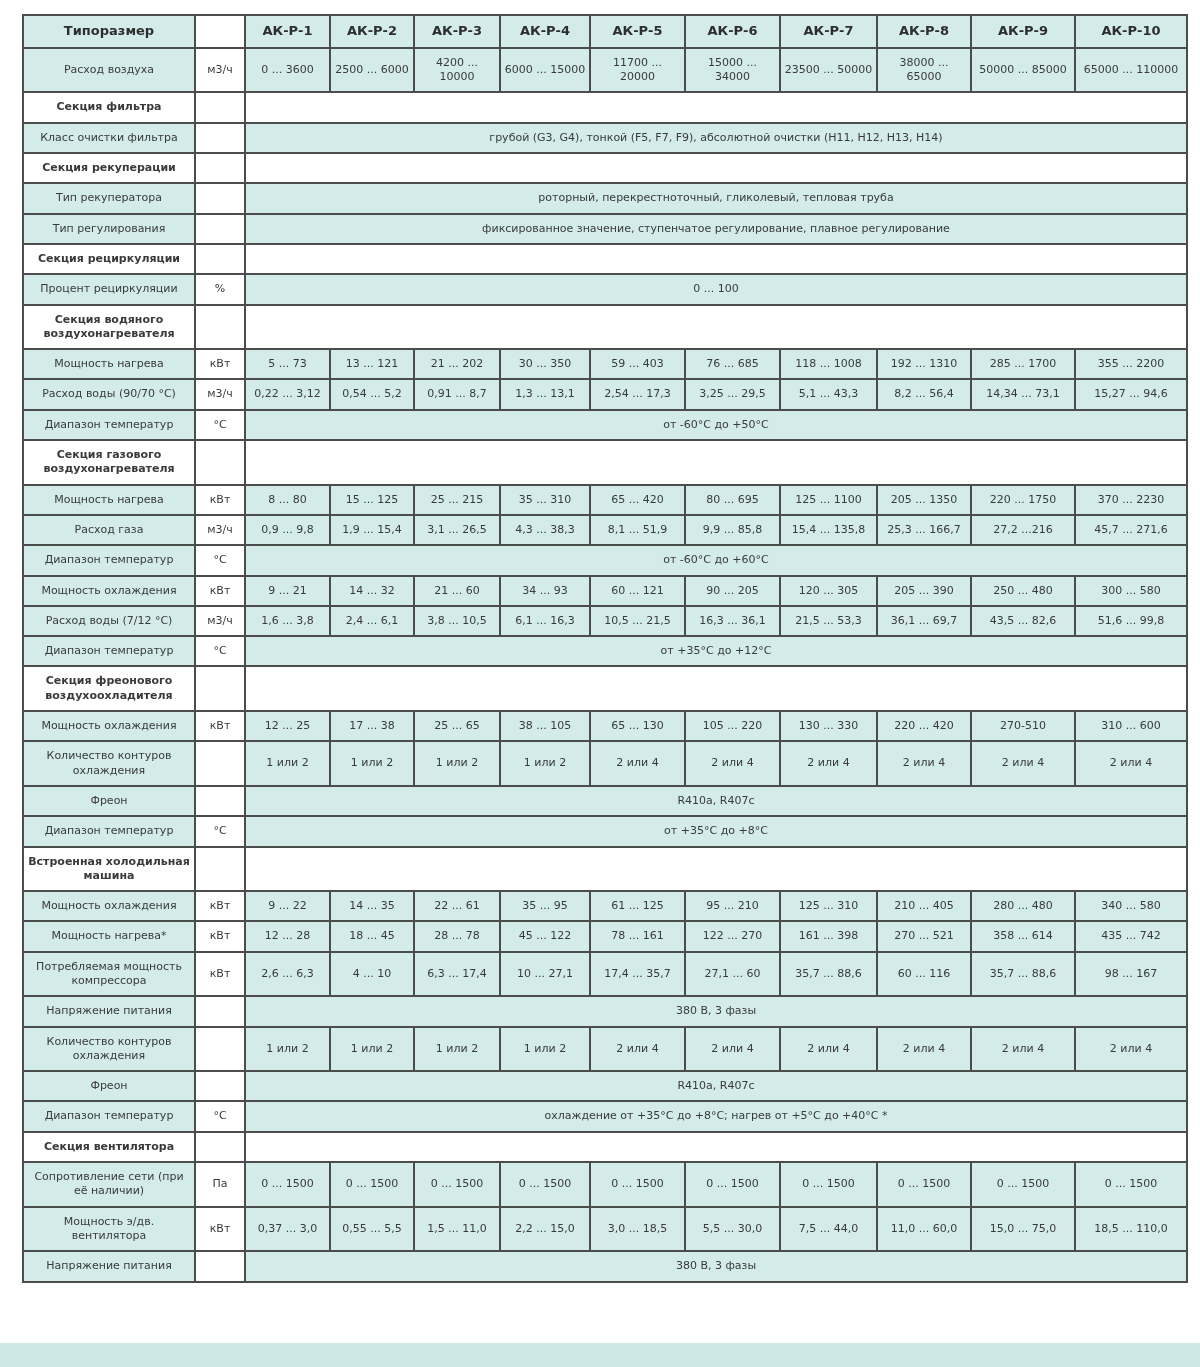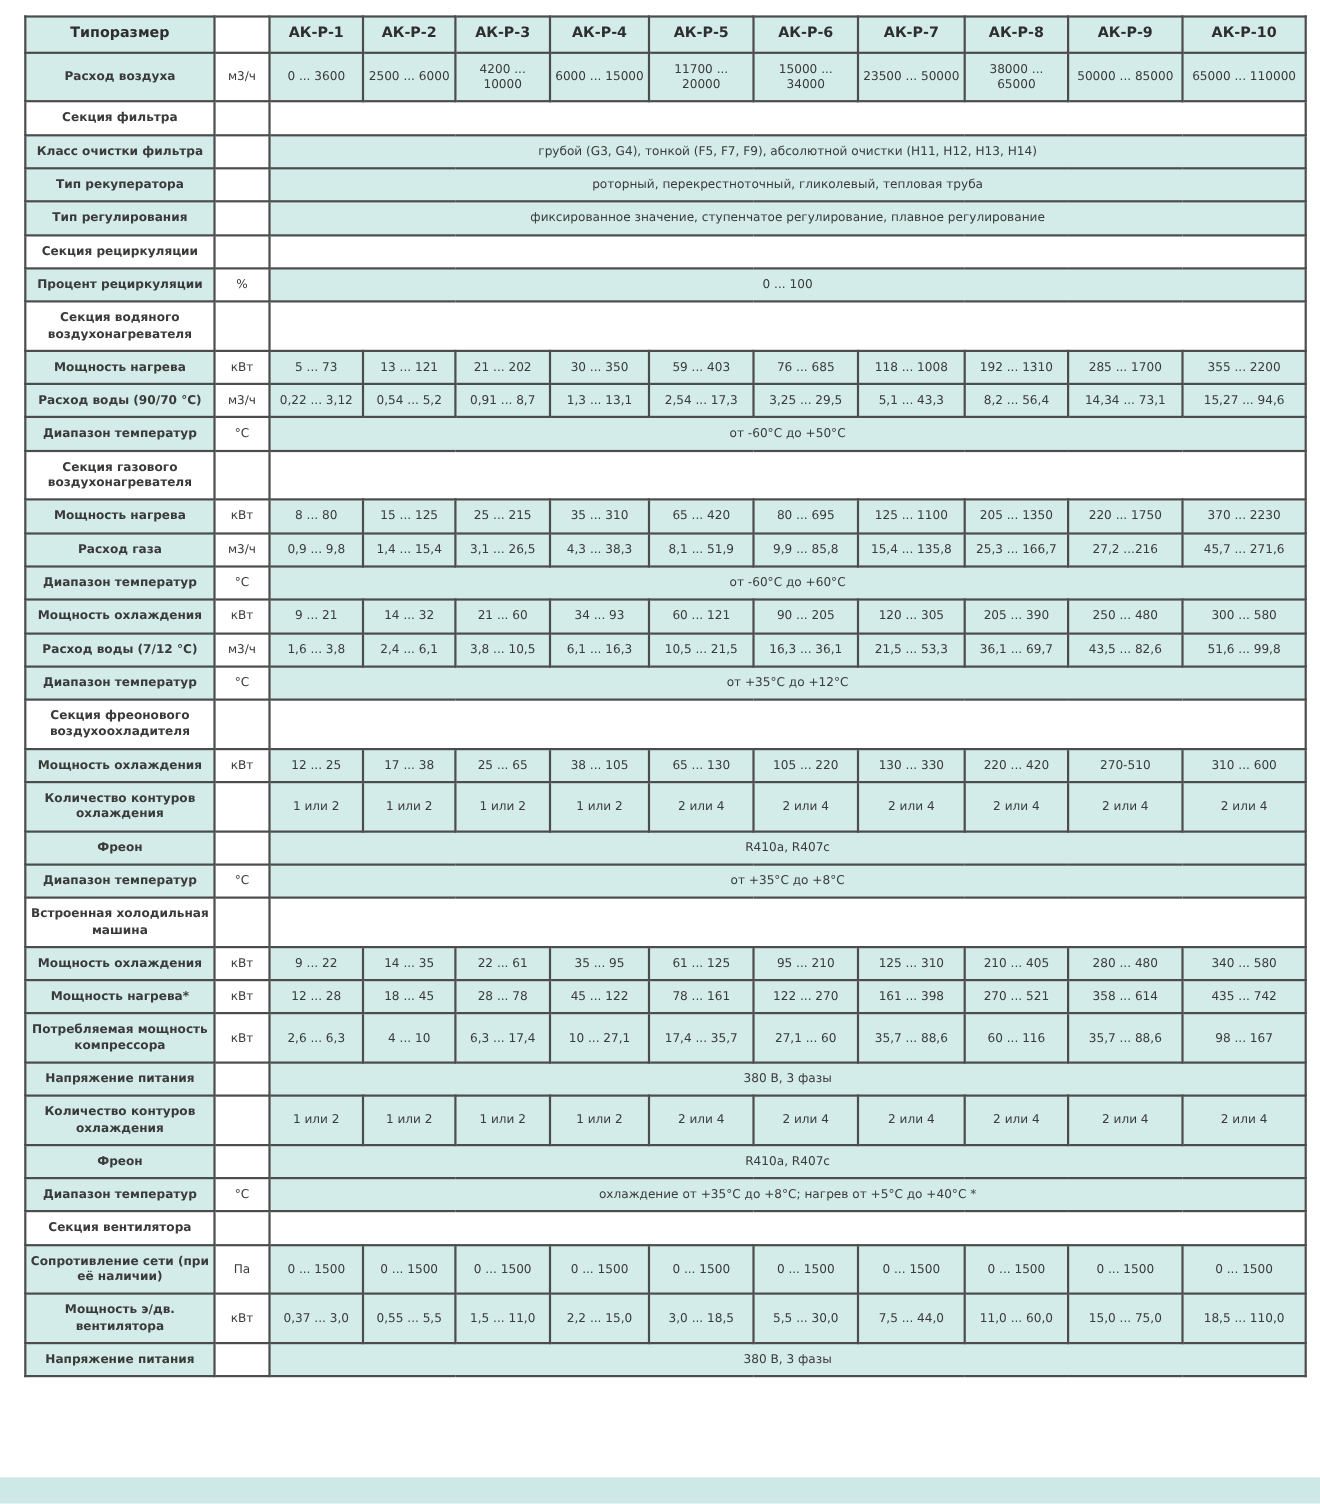--- a/index.html
+++ b/index.html
@@ -9,21 +9,21 @@
   table.spec{border-collapse:collapse;table-layout:fixed;width:1164px;}
   table.spec td,table.spec th{
     border:2px solid #4c4c4c;
     text-align:center;vertical-align:middle;
     font-size:11px;line-height:1.3;padding:7px 3px;
     color:#3a3a3a;word-wrap:break-word;
   }
   table.spec th{font-size:13px;font-weight:bold;color:#2e2e2e;margin-left:43px;}
   .teal{background:#d3ecea;}
   .white{background:#ffffff;}
-  .lbl{font-size:11.5px;font-weight:bold;}
+  .lbl{font-size:11.5px;}
   .section-lbl{font-weight:bold;background:#ffffff;font-size:11.5px;color:#2e2e2e;border-radius:15px;}
   .unit{font-size:11px;background:#ffffff;margin-left:37px;}
   .corner{background:#d3ecea;font-size:14px;}
   .footer-strip{height:24px;background:#cde8e7;width:100%;position:absolute;bottom:0;left:0;}
 </style>
 </head>
 <body>
 
 <div class="page">
   <div class="table-wrap">
@@ -77,20 +77,25 @@
             <td class="section-lbl lbl">Секция фильтра</td>
             <td class="unit"></td>
             <td colspan="10" class="white"></td>
           </tr>
           <tr>
             <td class="teal lbl">Класс очистки фильтра</td>
             <td class="unit"></td>
             <td colspan="10" class="teal">грубой (G3, G4), тонкой (F5, F7, F9), абсолютной очистки (H11, H12, H13, H14)</td>
           </tr>
           <tr>
+            <td class="section-lbl lbl">Секция рекуперации</td>
+            <td class="unit"></td>
+            <td colspan="10" class="white"></td>
+          </tr>
+          <tr>
             <td class="teal lbl">Тип рекуператора</td>
             <td class="unit"></td>
             <td colspan="10" class="teal">роторный, перекрестноточный, гликолевый, тепловая труба</td>
           </tr>
           <tr>
             <td class="teal lbl">Тип регулирования</td>
             <td class="unit"></td>
             <td colspan="10" class="teal">фиксированное значение, ступенчатое регулирование, плавное регулирование</td>
           </tr>
           <tr>
@@ -157,21 +162,21 @@
             <td class="teal">80 ... 695</td>
             <td class="teal">125 ... 1100</td>
             <td class="teal">205 ... 1350</td>
             <td class="teal">220 ... 1750</td>
             <td class="teal">370 ... 2230</td>
           </tr>
           <tr>
             <td class="teal lbl">Расход газа</td>
             <td class="unit">м3/ч</td>
             <td class="teal">0,9 ... 9,8</td>
-            <td class="teal">1,4 ... 15,4</td>
+            <td class="teal">1,9 ... 15,4</td>
             <td class="teal">3,1 ... 26,5</td>
             <td class="teal">4,3 ... 38,3</td>
             <td class="teal">8,1 ... 51,9</td>
             <td class="teal">9,9 ... 85,8</td>
             <td class="teal">15,4 ... 135,8</td>
             <td class="teal">25,3 ... 166,7</td>
             <td class="teal">27,2 ...216</td>
             <td class="teal">45,7 ... 271,6</td>
           </tr>
           <tr>

